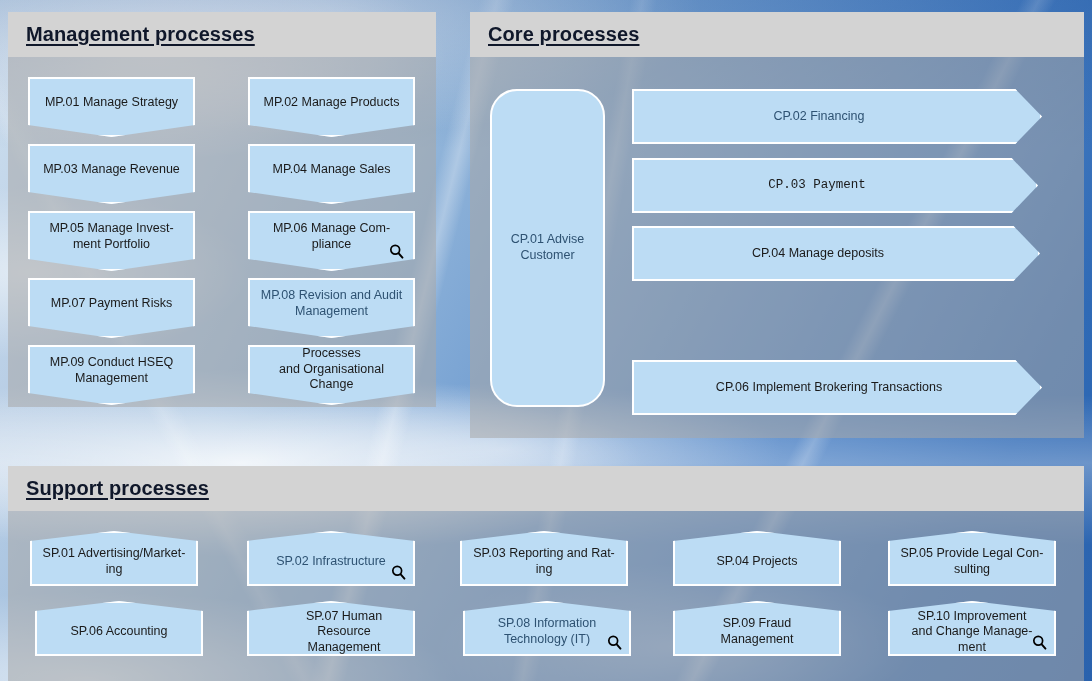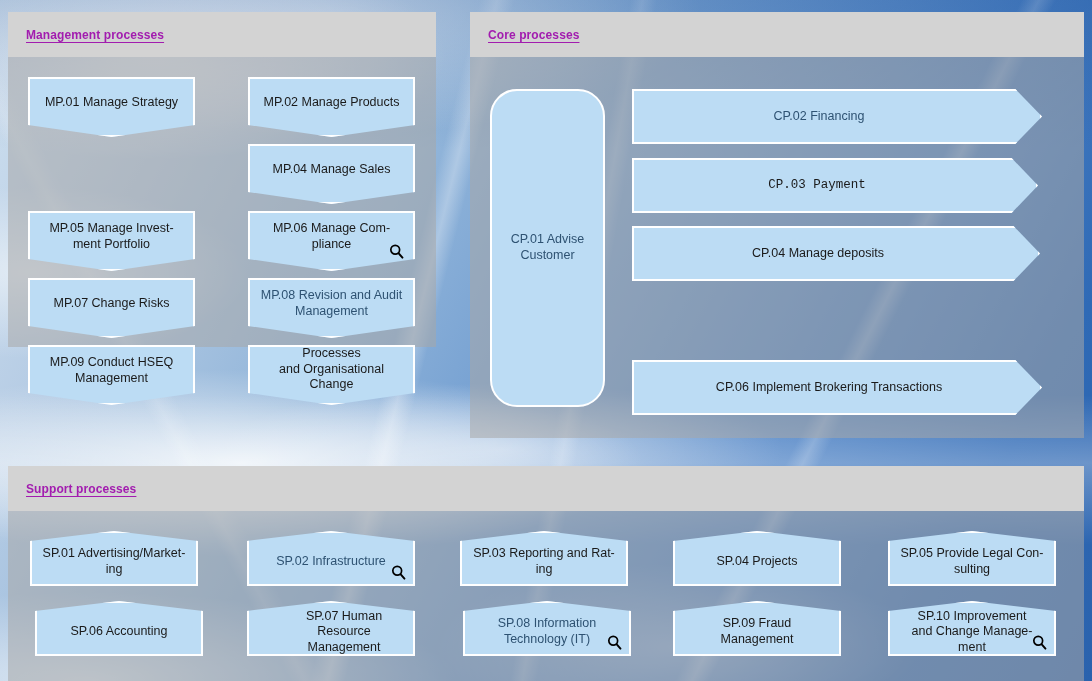--- a/index.html
+++ b/index.html
@@ -37,32 +37,32 @@
 
   
   .panel{ position:absolute; }
   .panel-head{
     background:#d3d3d3;
     height:45px;
     display:flex; align-items:center;
     padding-left:18px;
   }
   .panel-title{
-    font-size:12px; font-weight:bold; color:#a21caf;
+    font-size:20px; font-weight:bold; color:#0f172a;
     text-decoration:underline; text-underline-offset:3px;
     letter-spacing:.1px;
   }
   .panel-body{
     background:rgba(168,168,168,.55);
     position:relative;
     width:100%;
   }
 
   #mgmt{ left:8px;  top:12px;  width:428px; }
-  #mgmt .panel-body{ height:290px;padding-left:28px; }
+  #mgmt .panel-body{ height:350px;padding-left:28px; }
   #core{ left:470px; top:12px;  width:614px; }
   #core .panel-body{ height:381px; }
   #support{ left:8px; top:466px; width:1076px; }
   #support .panel-body{ height:170px; }
 
   
   .tile{
     position:absolute;
     background:#bcdcf4;
     border:2px solid #ffffff;
@@ -112,37 +112,40 @@
   </div>
   <div class="panel-body">
 
     <div class="tile mp" style="left:20px;  top:20px;  width:167px; height:60px;">
       <span class="label">MP.01 Manage Strategy</span>
     </div>
     <div class="tile mp" style="left:240px; top:20px;  width:167px; height:60px;">
       <span class="label">MP.02 Manage Products</span>
     </div>
 
+    <div class="tile mp" style="left:20px;  top:87px;  width:167px; height:60px;">
+      <span class="label">MP.03 Manage Revenue</span>
+    </div>
     <div class="tile mp" style="left:240px; top:87px;  width:167px; height:60px;">
       <span class="label">MP.04 Manage Sales</span>
     </div>
 
     <div class="tile mp" style="left:20px;  top:154px; width:167px; height:60px;">
       <span class="label">MP.05 Manage Invest-<br>ment Portfolio</span>
     </div>
     <div class="tile mp" style="left:240px; top:154px; width:167px; height:60px;">
       <span class="label">MP.06 Manage Com-<br>pliance</span>
       <svg class="zoom-icon" viewBox="0 0 24 24">
         <circle cx="10.2" cy="9.6" r="6.2" fill="none" stroke="#000" stroke-width="2.4"></circle>
         <line x1="14.8" y1="14.4" x2="20.4" y2="20.6" stroke="#000" stroke-width="2.8" stroke-linecap="round"></line>
       </svg>
     </div>
 
     <div class="tile mp" style="left:20px;  top:221px; width:167px; height:60px;">
-      <span class="label">MP.07 Change Risks</span>
+      <span class="label">MP.07 Payment Risks</span>
     </div>
     <div class="tile mp link" style="left:240px; top:221px; width:167px; height:60px;">
       <span class="label">MP.08 Revision and Audit<br>Management</span>
     </div>
 
     <div class="tile mp" style="left:20px;  top:288px; width:167px; height:60px;">
       <span class="label">MP.09 Conduct HSEQ<br>Management</span>
     </div>
     <div class="tile mp" style="left:240px; top:288px; width:167px; height:60px;align-items:flex-end;">
       <span class="label">MP.10 Manage Processes<br>and Organisational Change</span>

